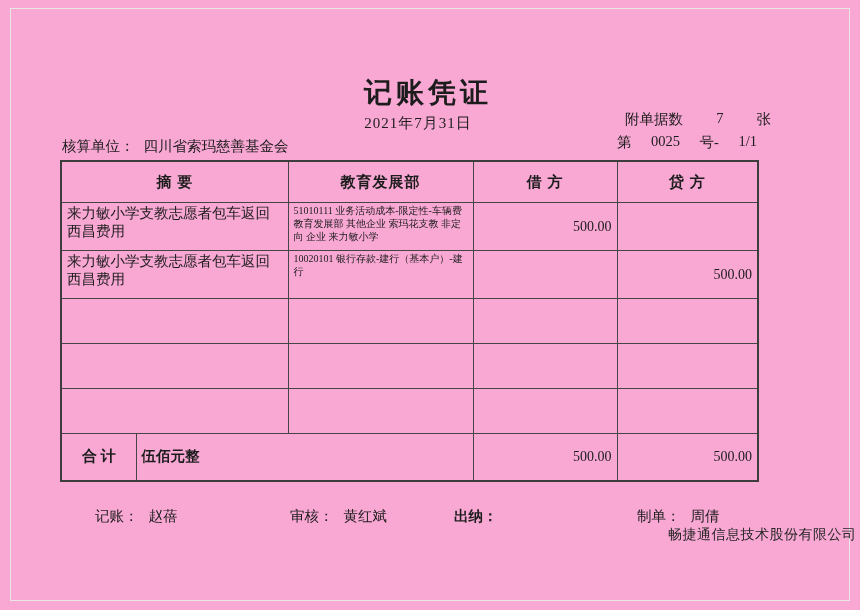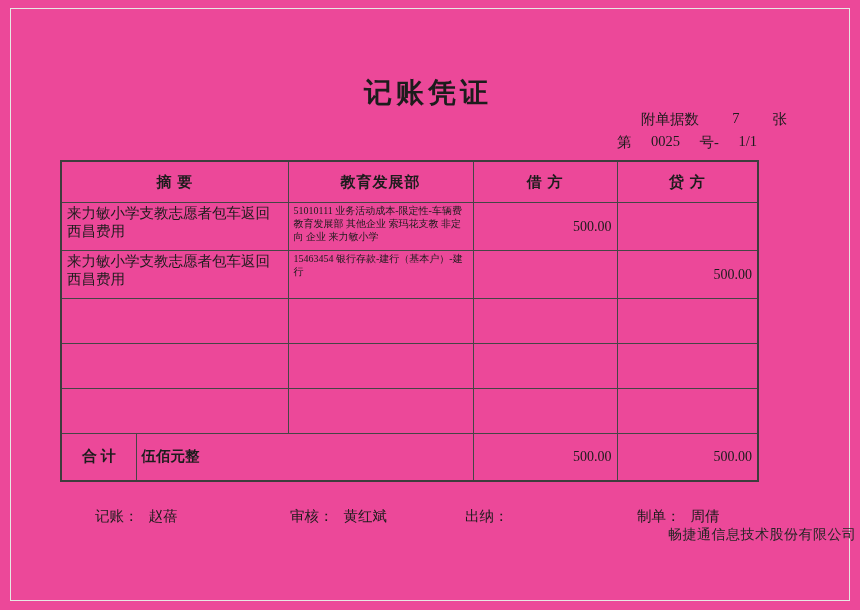--- a/index.html
+++ b/index.html
@@ -1,36 +1,36 @@
 <!DOCTYPE html>
 <html><head>
 <meta charset="utf-8">
 <style>
   html,body { margin:0; padding:0; background:#ffffff; }
   .page {
     position:relative; width:860px; height:610px;
-    background:#ec4899; overflow:hidden;
+    background:#f9a8d4; overflow:hidden;
     font-family:"Liberation Serif","DejaVu Serif",serif;
     color:#1c1c1c;
   }
   .scan-frame {
     position:absolute; left:10px; top:8px; right:10px; bottom:9px;
     border:1px solid #e7e7e4; pointer-events:none;
   }
   .title {
     position:absolute; top:74px; left:0; width:856px;
     text-align:center; font-size:28px; font-weight:bold;
     letter-spacing:4px; margin:0;
   }
   .date-line {
     position:absolute; top:114px; left:0; width:836px;
     text-align:center; font-size:15px; letter-spacing:1px;
   }
   .att-line {
-    position:absolute; top:110px; left:641px; width:146px;
+    position:absolute; top:110px; left:625px; width:146px;
     display:flex; justify-content:space-between; font-size:14.5px;
   }
   .num-line {
     position:absolute; top:133px; left:617px; width:140px;
     display:flex; justify-content:space-between; font-size:14.5px;
   }
   .unit-line {
     position:absolute; top:137px; left:62px; font-size:14.5px;
   }
   .unit-line .unit-name { margin-left:9px; }
@@ -63,47 +63,51 @@
     font-size:15px; font-weight:bold; text-align:center; vertical-align:middle;
   }
   td.total-words {
     font-size:14.5px; font-weight:bold; vertical-align:middle; padding-left:7px;
   }
   .footer-line { position:absolute; top:483px; left:0; width:860px; height:20px; font-size:14.5px; }
   .sig { position:absolute; top:0; white-space:nowrap;margin-top:24px; }
   .sig .sig-name { margin-left:10px; }
   .sig-bookkeeper { left:95px; }
   .sig-reviewer   { left:290px; }
-  .sig-cashier    { left:465px; }
+  .sig-cashier    { left:454px;font-weight:bold; }
   .sig-preparer   { left:637px; }
   .company-line {
     position:absolute; top:526px; left:627px;
     font-size:14px; letter-spacing:0.5px; color:#262626;margin-left:41px;
   }
 </style>
 </head>
 <body>
 
 <div class="page">
   <div class="scan-frame"></div>
 
   <h1 class="title">记账凭证</h1>
+  <div class="date-line">2021年7月31日</div>
 
   <div class="att-line">
     <span>附单据数</span>
     <span>7</span>
     <span>张</span>
   </div>
   <div class="num-line">
     <span>第</span>
     <span>0025</span>
     <span>号-</span>
     <span>1/1</span>
   </div>
 
+  <div class="unit-line">
+    <span>核算单位：</span><span class="unit-name">四川省索玛慈善基金会</span>
+  </div>
 
   <table class="voucher">
     <colgroup>
       <col style="width:75px">
         <col style="width:152px">
         <col style="width:185px">
         <col style="width:144px">
         <col style="width:141px">
     </colgroup>
     <tbody>
@@ -114,21 +118,21 @@
       <th>贷  方</th>
     </tr>
     <tr class="r-data">
       <td colspan="2" class="summary">来力敏小学支教志愿者包车返回西昌费用</td>
       <td class="subject">51010111 业务活动成本-限定性-车辆费 教育发展部 其他企业 索玛花支教 非定向 企业 来力敏小学</td>
       <td class="amount">500.00</td>
       <td class="amount"></td>
     </tr>
     <tr class="r-data">
       <td colspan="2" class="summary">来力敏小学支教志愿者包车返回西昌费用</td>
-      <td class="subject">15463454 银行存款-建行（基本户）-建行</td>
+      <td class="subject">10020101 银行存款-建行（基本户）-建行</td>
       <td class="amount"></td>
       <td class="amount">500.00</td>
     </tr>
     <tr class="r-empty">
       <td colspan="2" class="summary"></td>
       <td class="subject"></td>
       <td class="amount"></td>
       <td class="amount"></td>
     </tr>
     <tr class="r-empty">

